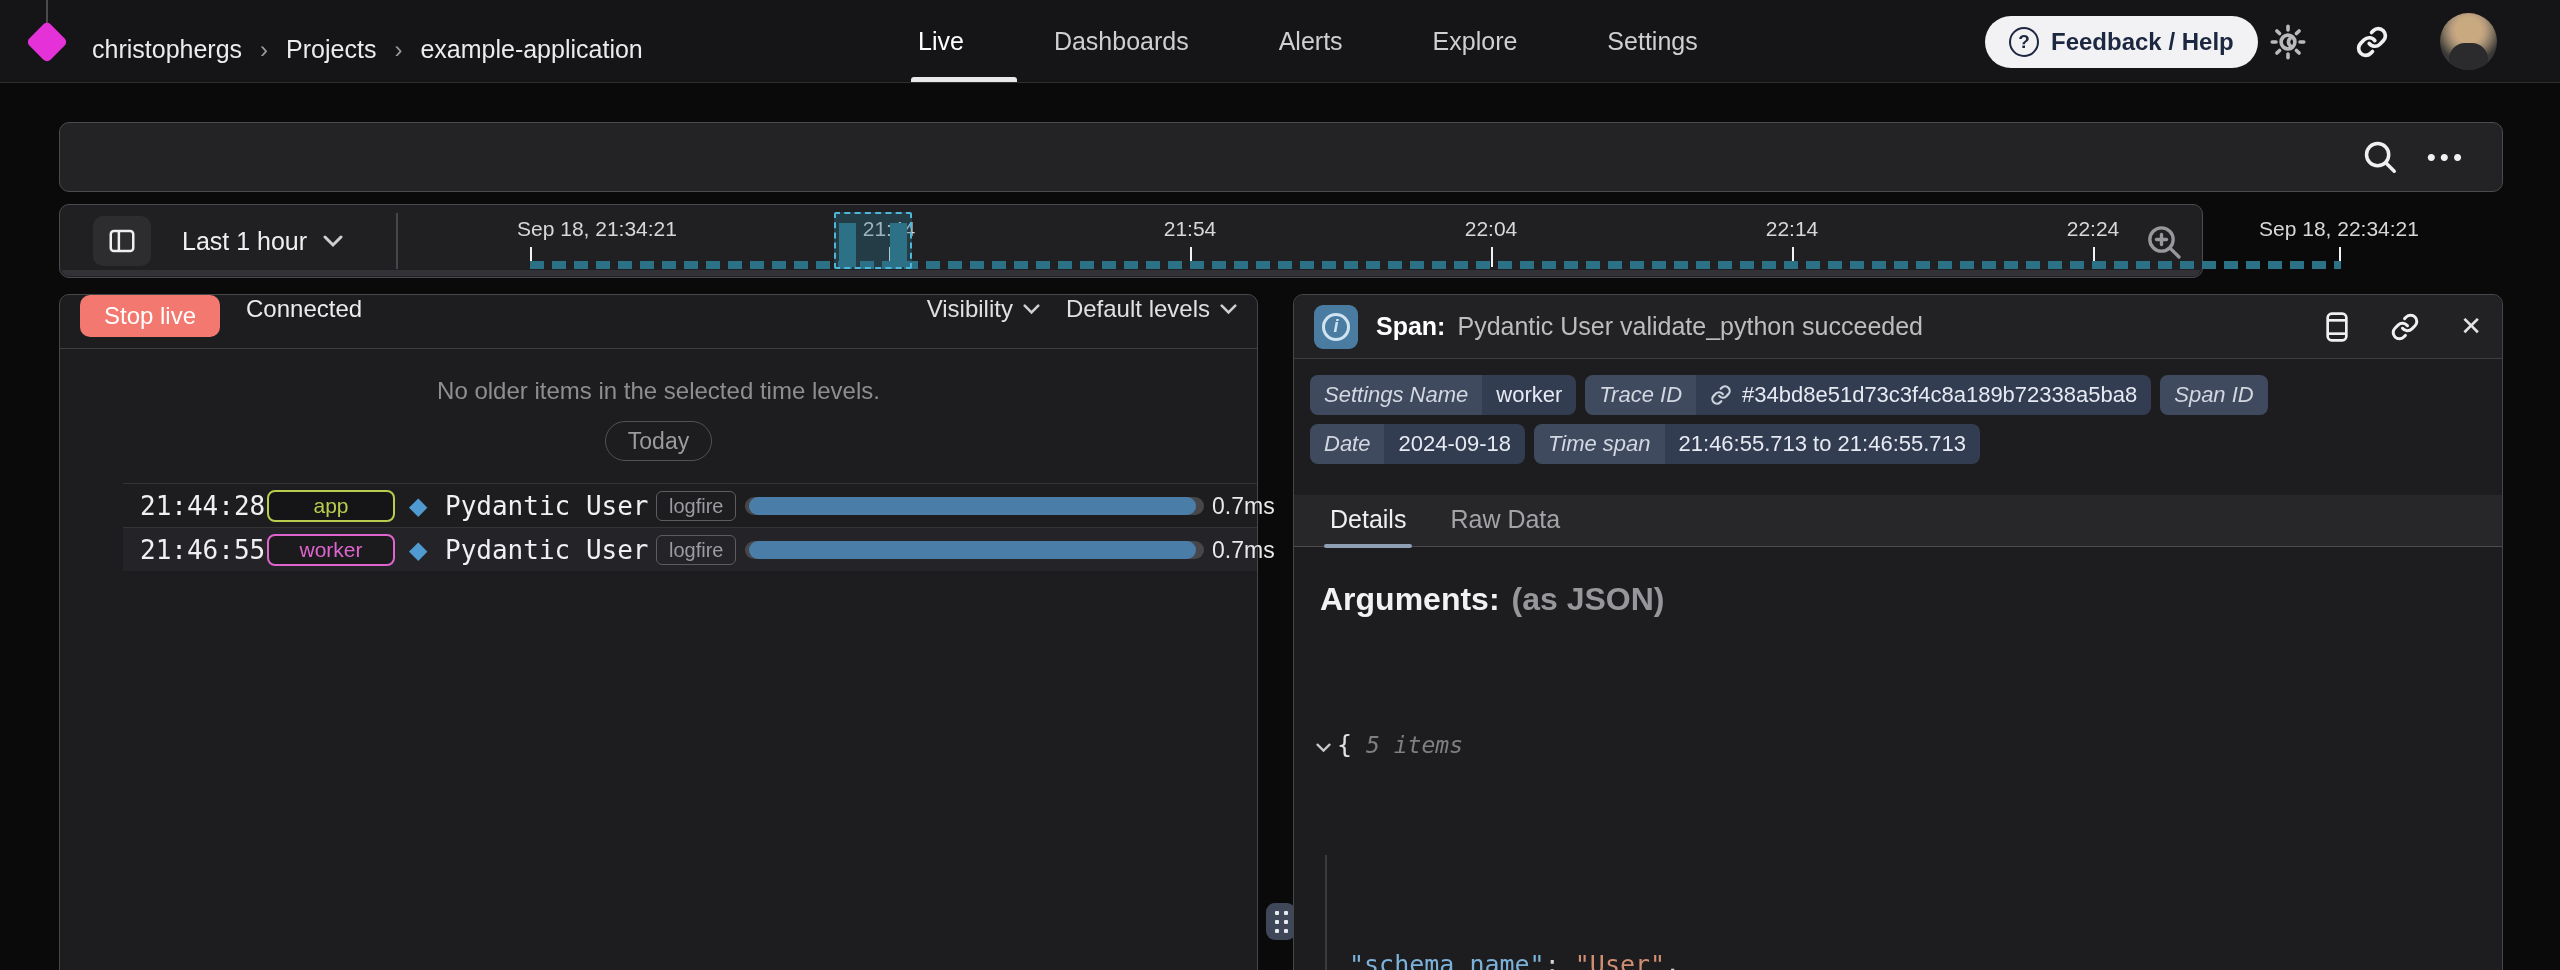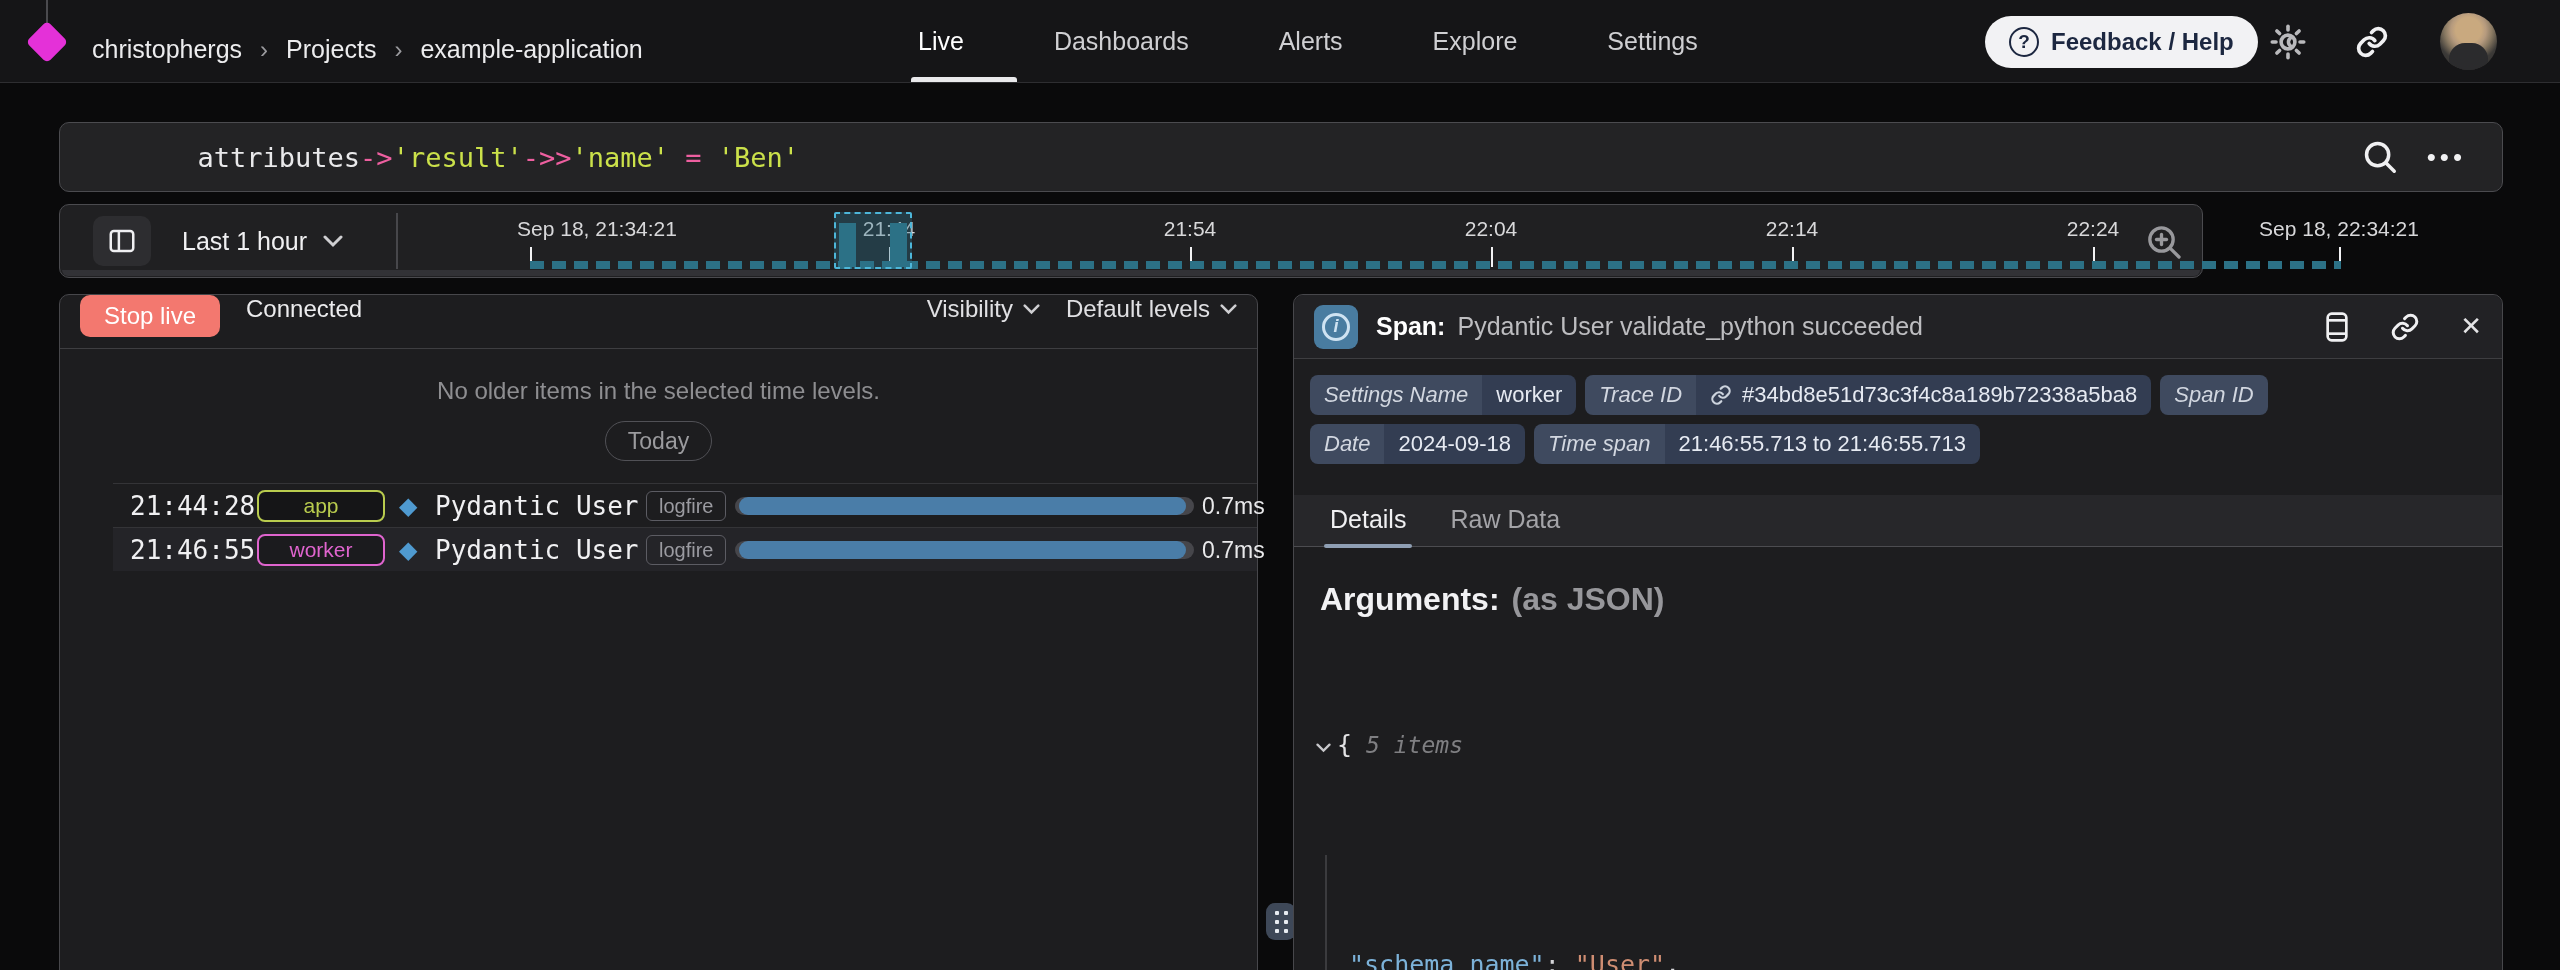--- a/index.html
+++ b/index.html
@@ -76,21 +76,21 @@
   .live-header .spacer { flex:1; }
   .dd { display:flex; align-items:center; gap:10px; font-size:24px; color:#e0e0e3; }
   .dd + .dd { margin-left:26px; }
 
   .empty-block { position:absolute; left:0; top:62px; right:0; height:126px; text-align:center; }
   .empty-msg { margin-top:20px; font-size:24px; color:#8e8e91; }
   .today-btn { margin-top:16px; height:40px; padding:0 22px; background:transparent;
                border:1.5px solid #515156; border-radius:21px; color:#9b9b9e; font-size:23px;
                font-family:"Liberation Sans",sans-serif; }
 
-  .rows { position:absolute; left:6px; top:188px; right:0;padding-left:47px; }
+  .rows { position:absolute; left:16px; top:188px; right:0;padding-left:47px; }
   .log-row { position:relative; height:44px; border-top:1.5px solid #343437; }
   .log-row.selected { background:#242428; }
   .log-row .rtime { position:absolute; left:17px; top:0; line-height:44px; font-size:26px; color:#f0f0f2; }
   .svc-badge { position:absolute; left:144px; top:6px; width:128px; height:32px; border-radius:8px;
                border:2px solid; display:flex; align-items:center; justify-content:center; font-size:21px;
                background:rgba(0,0,0,0.25); }
   .svc-app { border-color:#b9cc4e; color:#b9cc4e; }
   .svc-worker { border-color:#df64ce; color:#df64ce; }
   .rdiamond { position:absolute; left:286px; top:0; line-height:44px; font-size:24px; color:#4f9ad0; }
   .rname { position:absolute; left:322px; top:0; line-height:44px; font-size:26px; color:#f0f0f2; }
@@ -193,23 +193,20 @@
         <g stroke="#f0f0f2" stroke-width="2.6" stroke-linecap="round" fill="none">
           <path d="M10 13a5 5 0 0 0 7.54.54l2.5-2.5a5 5 0 0 0-7.07-7.07l-1.3 1.3"></path>
           <path d="M14 11a5 5 0 0 0-7.54-.54l-2.5 2.5a5 5 0 0 0 7.07 7.07l1.3-1.3"></path>
         </g>
       </svg>
     </div>
     <div class="avatar"></div>
   </header>
 
   <div class="query-bar">
-    <div class="query-code">
-      <span class="q-plain">attributes</span><span class="q-op">-&gt;</span><span class="q-str">'result'</span><span class="q-op">-&gt;&gt;</span><span class="q-str">'name'</span><span class="q-op"> = </span><span class="q-str">'Ben'</span>
-    </div>
     <div class="query-right">
       <svg width="38" height="38" viewBox="0 0 24 24">
         <g stroke="#f0f0f2" stroke-width="2.2" fill="none" stroke-linecap="round">
           <circle cx="10.5" cy="10.5" r="7"></circle>
             <line x1="15.8" y1="15.8" x2="21" y2="21"></line>
         </g>
       </svg>
       <span class="dots">•••</span>
     </div>
   </div>

